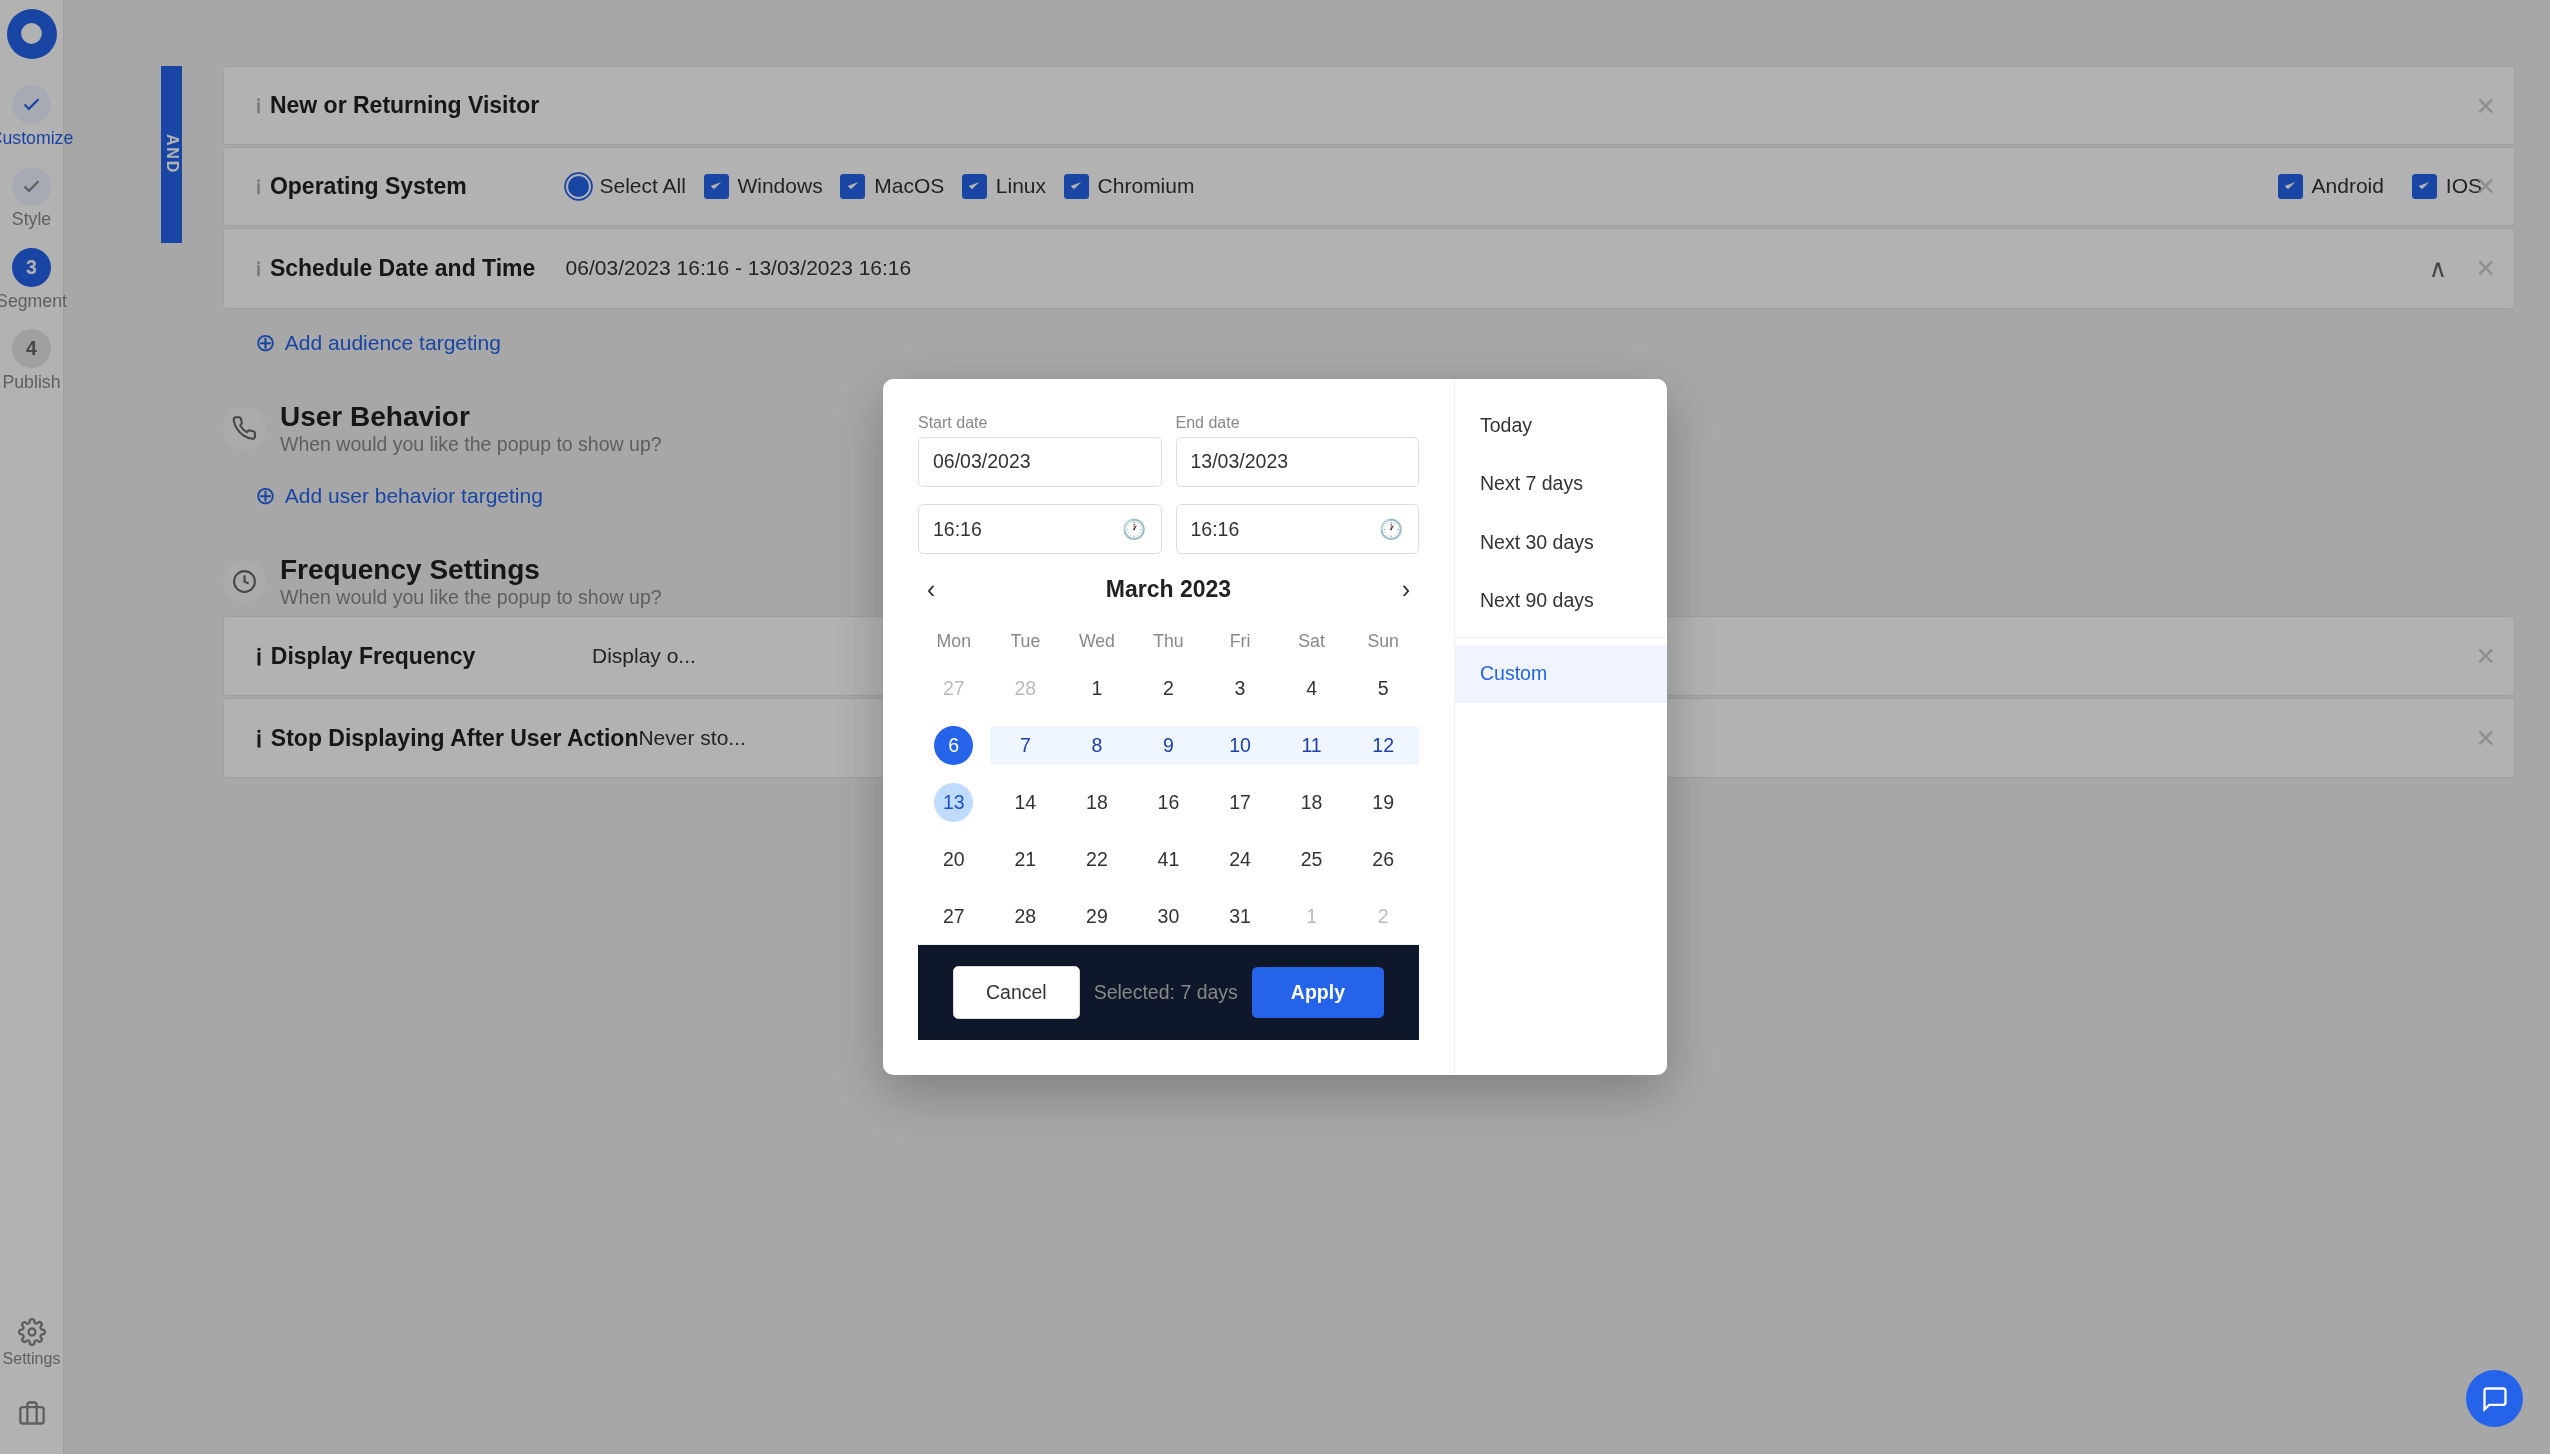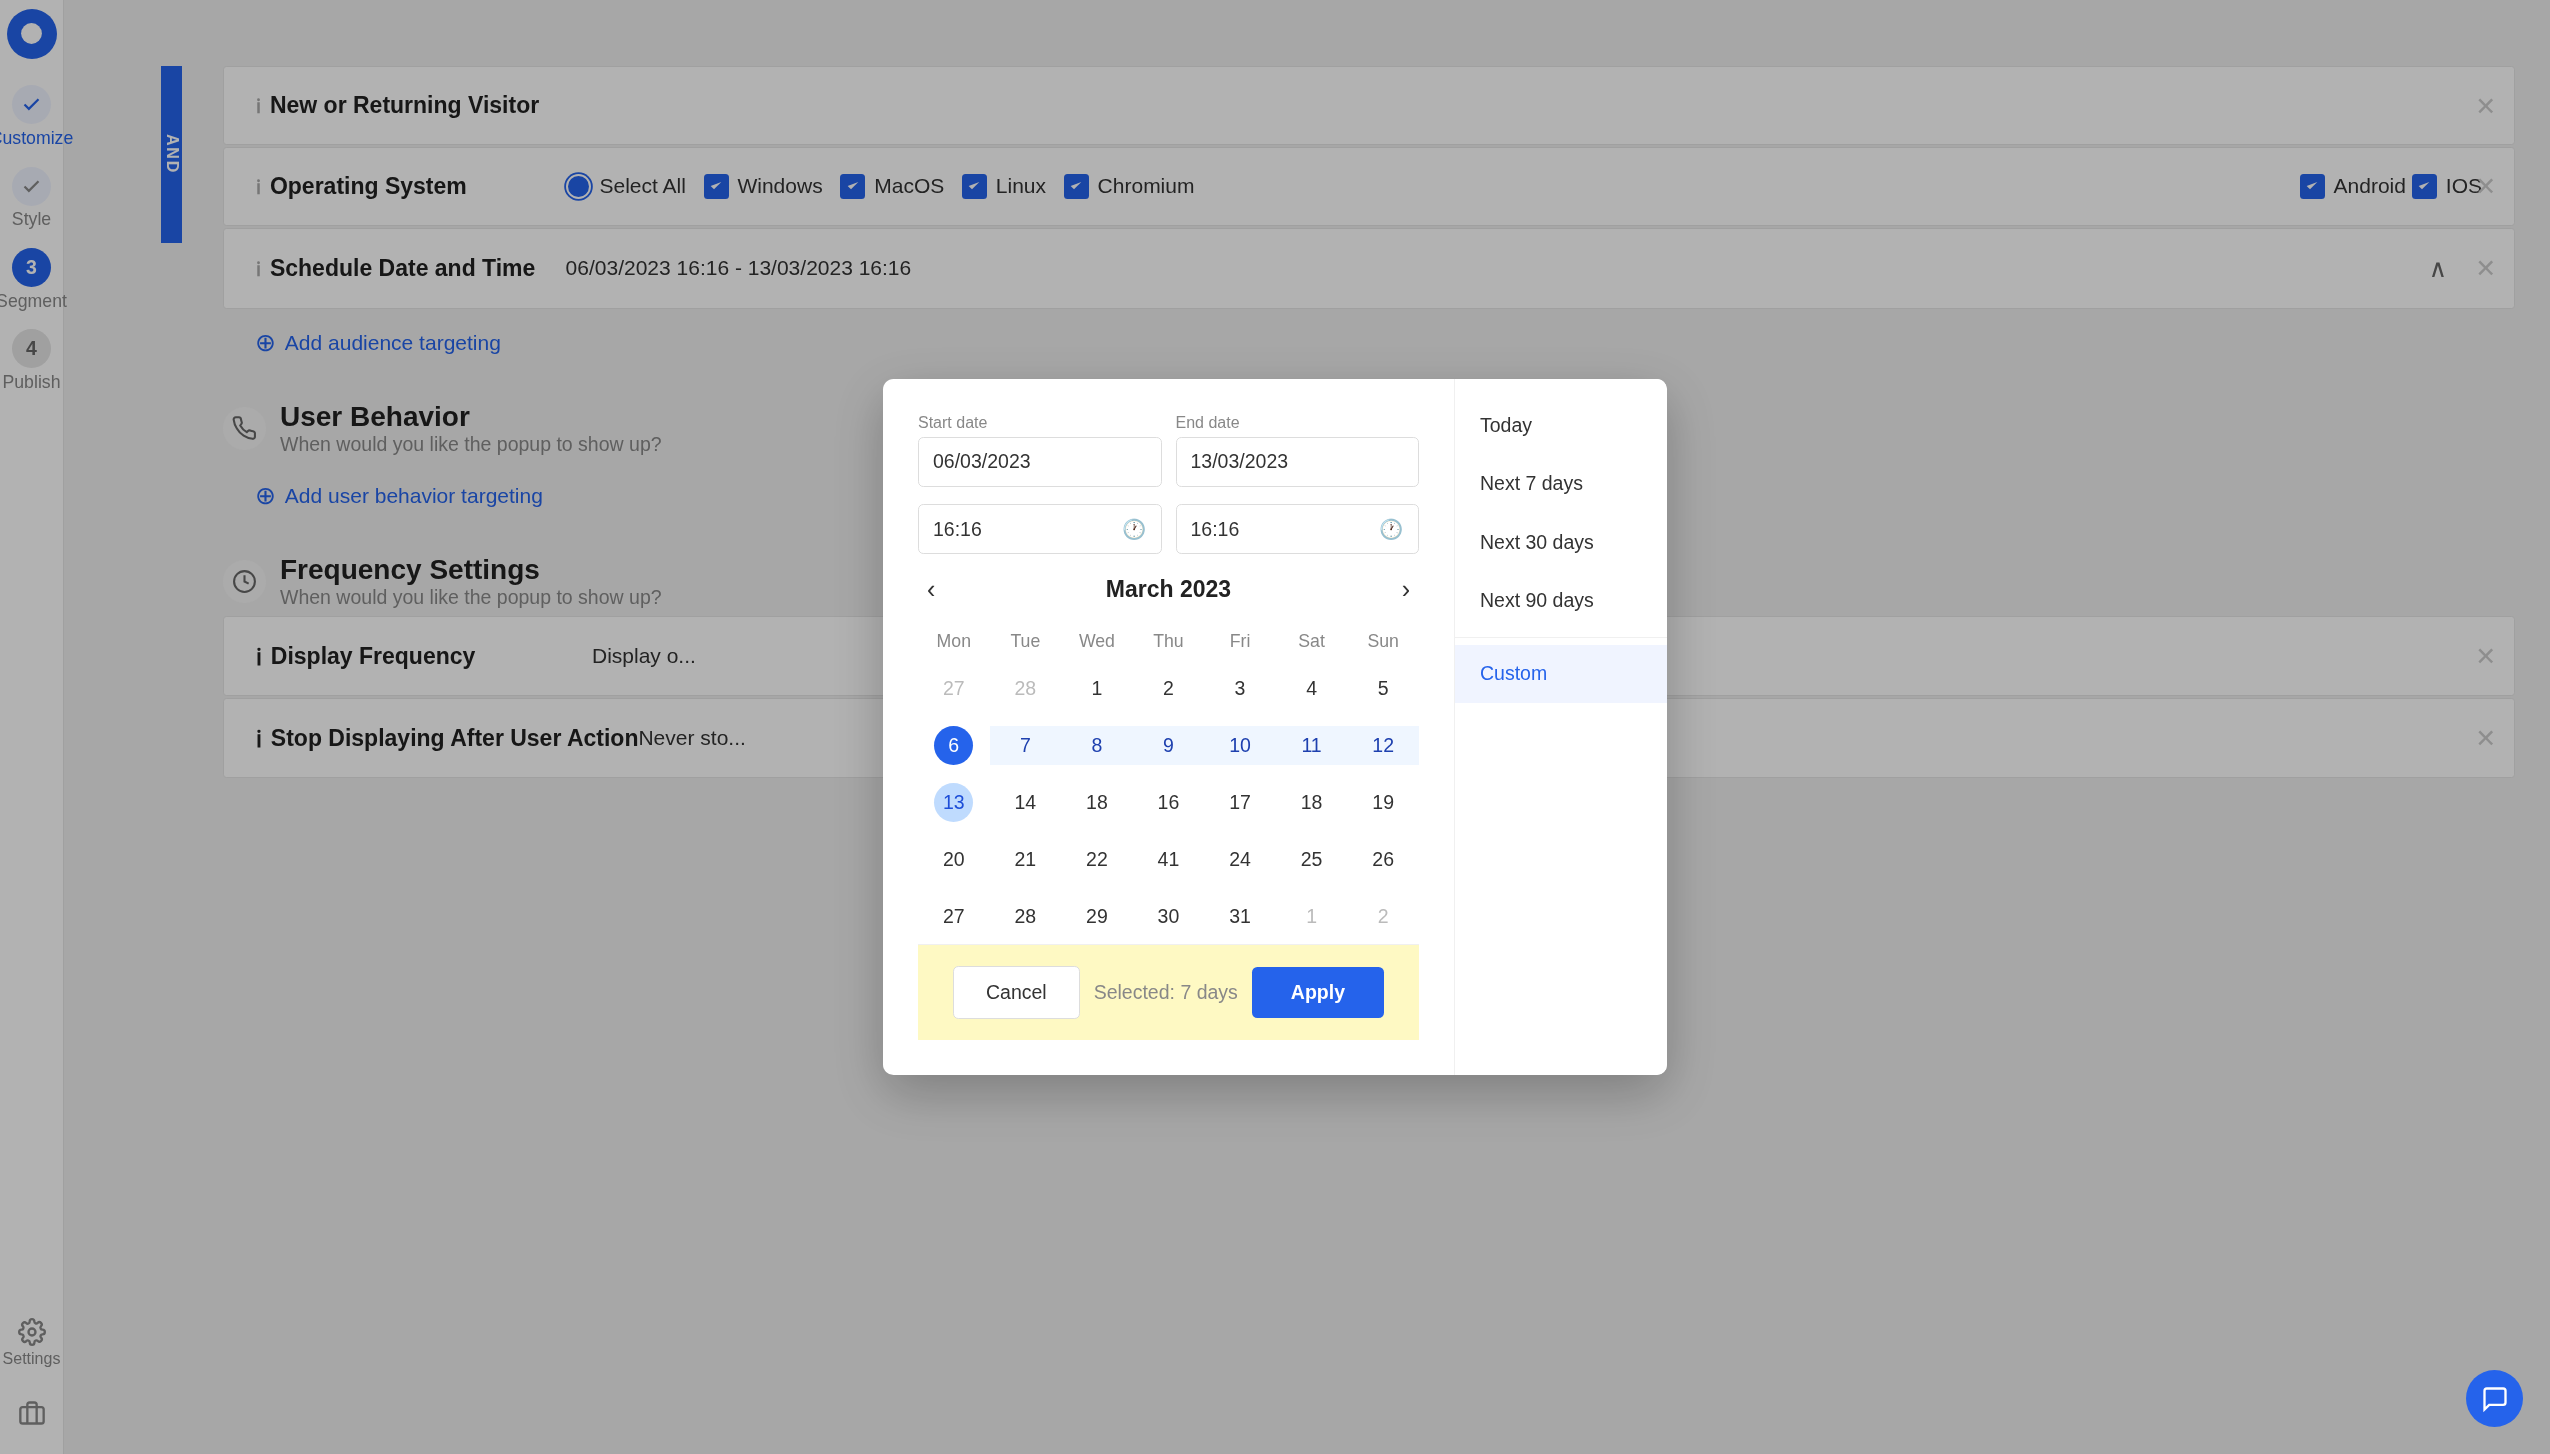--- a/index.html
+++ b/index.html
@@ -135,21 +135,21 @@
     
     .quick-option {
       padding: 17.7px 25px; font-size: 19.5px; color: #333; cursor: pointer;
     }
     .quick-option.active { background: #f0f4ff; color: #2563eb; }
     .quick-divider { height: 0.9px; background: #f0f0f0; margin: 7px 0; }
 
     
     .modal-footer {
       display: flex; align-items: center; justify-content: space-between;
-      padding: 21px 35px; border-top: 0.9px solid #f0f0f0; background: #fef9c3;
+      padding: 21px 35px; border-top: 0.9px solid #f0f0f0; background: #0f172a;
     }
     .cancel-btn {
       padding: 14px 32px; border: 0.9px solid #ddd; border-radius: 5.3px;
       font-size: 19.5px; color: #333; background: white; cursor: pointer;
     }
     .selected-info { font-size: 19.5px; color: #888; }
     .apply-btn {
       padding: 14px 39px; background: #2563eb; color: white; border: none;
       border-radius: 5.3px; font-size: 19.5px; font-weight: 600; cursor: pointer;
     }
@@ -265,21 +265,21 @@
         </div>
         <div class="check-item">
           <div class="check-box">
               <svg viewBox="0 0 24 24">
                 <polyline points="20 6 9 17 4 12"></polyline>
               </svg>
             </div>
           <span>Chromium</span>
         </div>
       </div>
-      <div style="display:flex; gap:6px; margin-left:283px; align-items:center;">
+      <div style="display:flex; gap:28px; margin-left:283px; align-items:center;">
         <div class="check-item">
           <div class="check-box">
               <svg viewBox="0 0 24 24">
                 <polyline points="20 6 9 17 4 12"></polyline>
               </svg>
             </div>
           <span>Android</span>
         </div>
         <div class="check-item">
           <div class="check-box">

